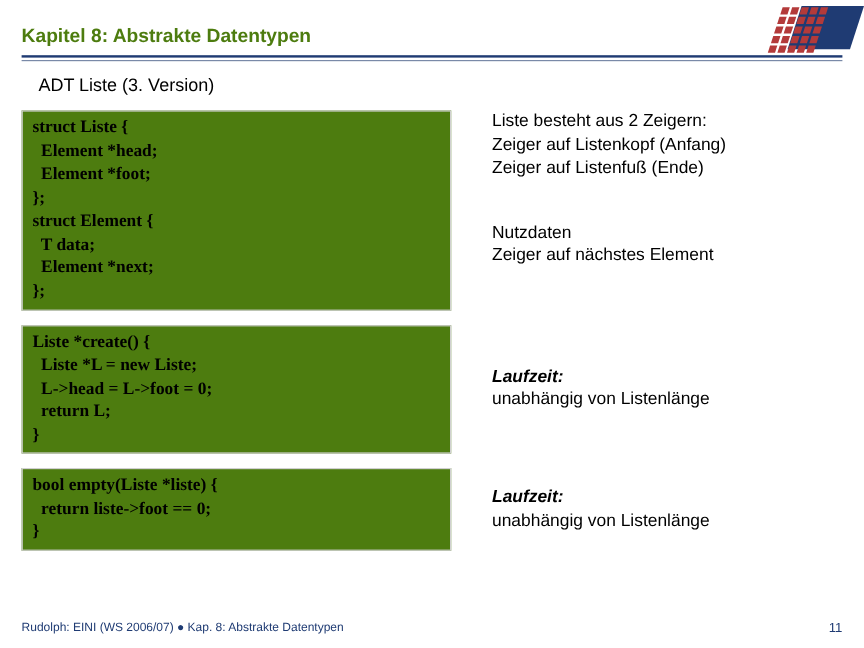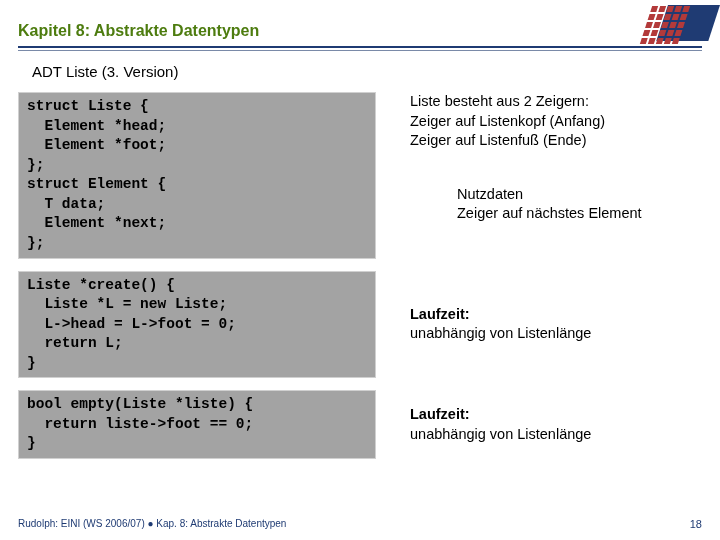--- a/index.html
+++ b/index.html
@@ -64,40 +64,40 @@
     padding: 0 18px 0 18px;
   }
   .row {
     display: flex;
     align-items: flex-start;
     margin-bottom: 12px;
   }
   .codebox {
     width: 340px;
     min-width: 340px;
-    background: #a3a3a3;
+    background: #4d7c0f;
     border: 1px solid #d0d0d0;
     padding: 4px 8px 4px 8px;
-    font-family: Liberation Mono, monospace;
+    font-family: Liberation Serif, serif;
     font-size: 14.5px;
     font-weight: bold;
     line-height: 1.35;
     white-space: pre;
     color: #000;
   }
   .desc {
     padding-left: 34px;
     font-size: 14.5px;
     line-height: 1.35;
     color: #000;
     display: flex;
     flex-direction: column;
   }
   .desc .spacer { height: 34px; }
-  .desc .bold { font-weight: bold; }
+  .desc .bold { font-weight: bold; font-style: italic; }
   .footer {
     position: absolute;
     left: 0;
     bottom: 10px;
     width: 100%;
     font-size: 10px;
     color: #1f3b73;
     display: flex;
     justify-content: space-between;
     padding: 0 18px;
@@ -157,21 +157,21 @@
 };
 struct Element {
   T data;
   Element *next;
 };</div>
     <div class="desc">
       <div style="white-space:pre;">Liste besteht aus 2 Zeigern:
 Zeiger auf Listenkopf (Anfang)
 Zeiger auf Listenfuß (Ende)</div>
       <div class="spacer"></div>
-      <div style="white-space:pre;margin-left:47px;">Nutzdaten
+      <div style="white-space:pre;">Nutzdaten
 Zeiger auf nächstes Element</div>
     </div>
   </div>
 
   <div class="row">
     <div class="codebox">Liste *create() {
   Liste *L = new Liste;
   L-&gt;head = L-&gt;foot = 0;
   return L;
 }</div>
@@ -188,14 +188,14 @@
     <div class="desc" style="align-self:center;">
       <div class="bold">Laufzeit:</div>
       <div>unabhängig von Listenlänge</div>
     </div>
   </div>
 
 </div>
 
 <div class="footer">
   <span>Rudolph: EINI (WS 2006/07)  ●  Kap. 8: Abstrakte Datentypen</span>
-  <span class="pg">18</span>
+  <span class="pg">11</span>
 </div>
 
 </body></html>

